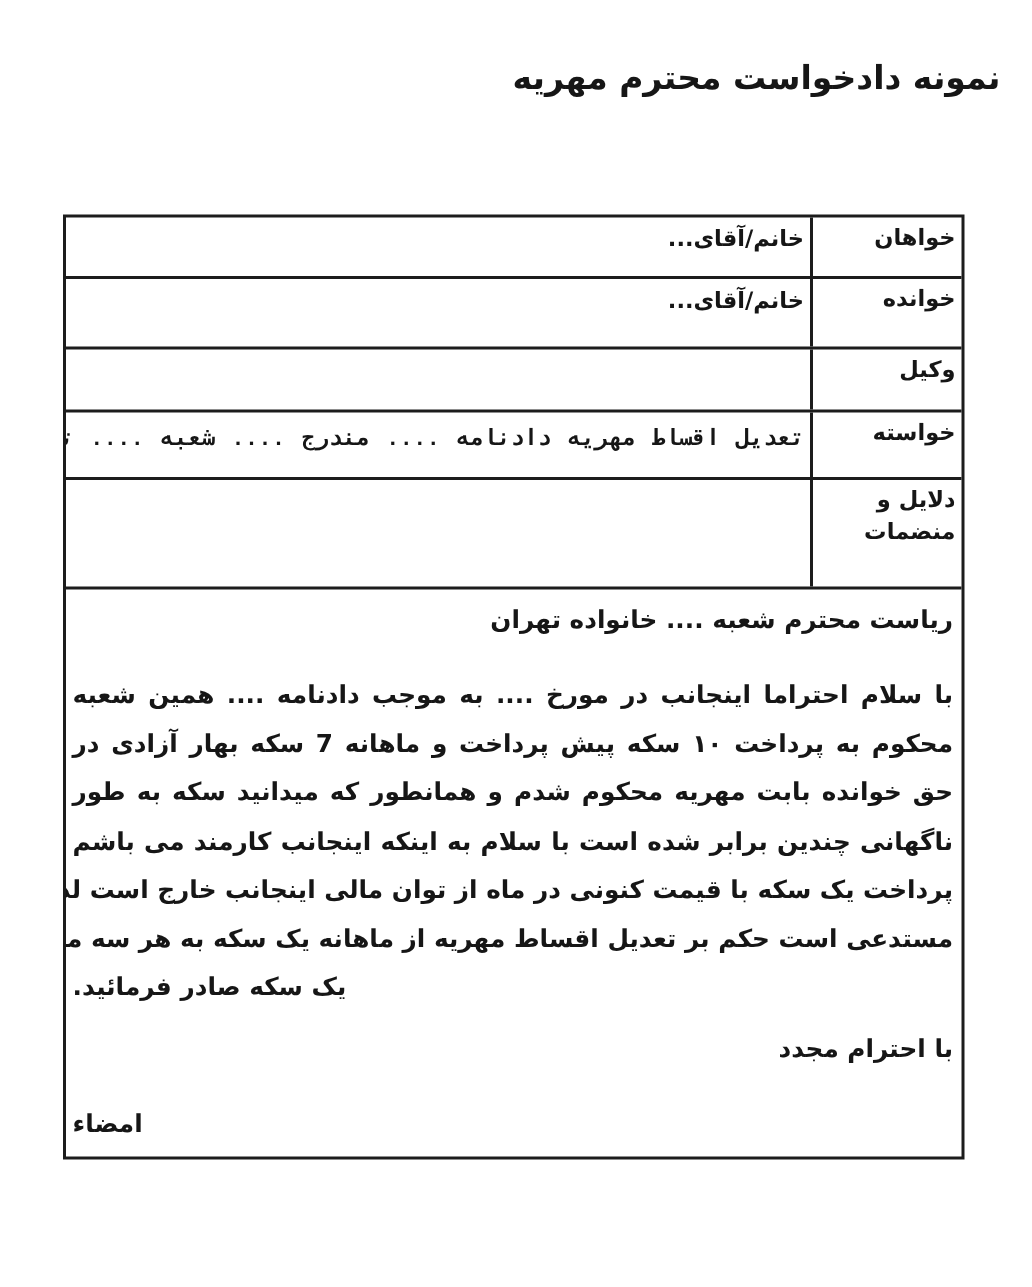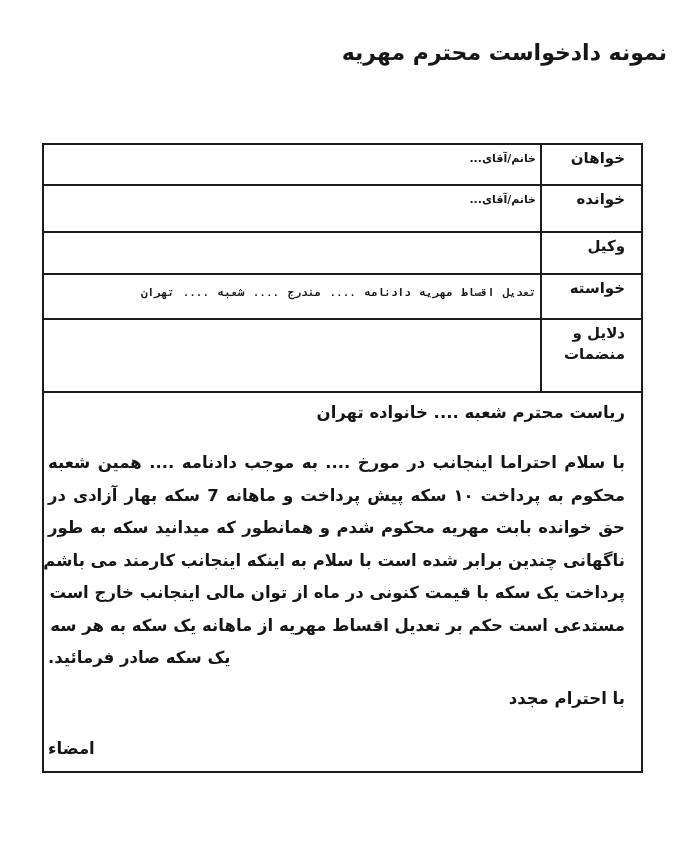--- a/index.html
+++ b/index.html
@@ -44,37 +44,37 @@
   .frow-vakil    { height: 42px; }
   .frow-khaste   { height: 45px; }
   .frow-dalayel  { height: 73px; gap: 32px; }
   .cell-label {
     width: 101px;
     flex-shrink: 0;
     border-left: 2px solid #1c1c1c;
     font-size: 15px;
     font-weight: bold;
     text-align: right;
-    padding: 3px 16px 0 2px;
+    padding: 3px 4px 0 2px;
     line-height: 21px;
   }
   .cell-value {
     flex: 1;
-    font-size: 11px;
+    font-size: 15px;
     font-weight: bold;
     text-align: right;
     padding: 4px 4px 0 4px;
     line-height: 20px;
     overflow: hidden;
     white-space: nowrap;
   }
   .frow-khaste .cell-value { padding-top: 8px; word-spacing: 2px; font-family: Liberation Mono, monospace; }
   .body-cell {
     flex: 1;
-    padding: 6px 16px 0 4px;
+    padding: 6px 6px 0 4px;
     font-size: 16.5px;
     font-weight: bold;
     overflow: hidden;
   }
   .salutation {
     text-align: right;
     line-height: 28px;
     margin-bottom: 20px;
     white-space: nowrap;
   }

